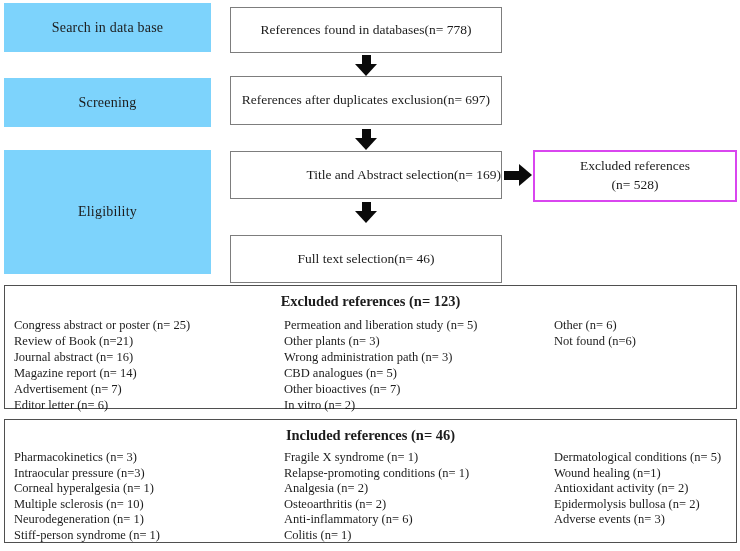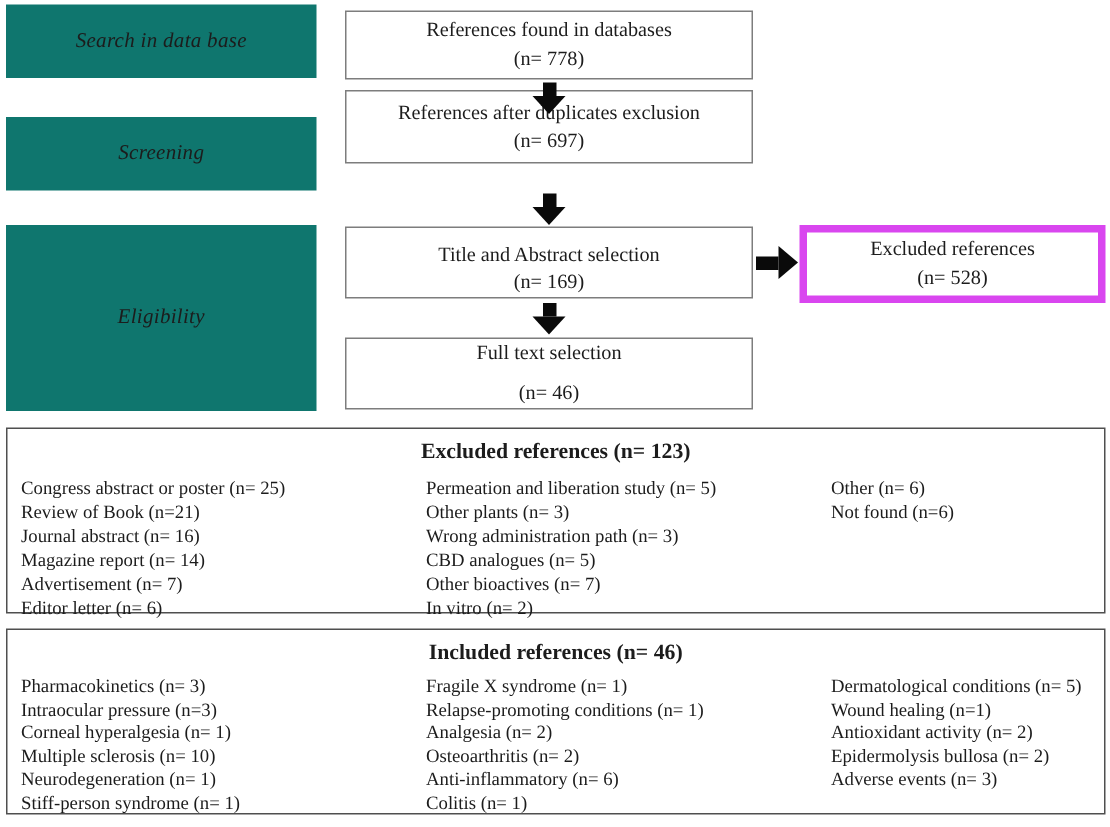--- a/index.html
+++ b/index.html
@@ -1,38 +1,38 @@
 <!DOCTYPE html>
 <html><head>
 <meta charset="utf-8">
 <style>
   * { margin:0; padding:0; box-sizing:border-box; }
   html,body { background:#ffffff; }
   body { font-family:"Liberation Serif","DejaVu Serif",serif; color:#1c1c1c; }
   .canvas { position:relative; width:740px; height:551px; background:#ffffff; overflow:hidden; }
 
   
-  .stage { position:absolute; left:4px; width:207px; background:#0f766e;
+  .stage { position:absolute; left:4px; width:207px; background:#7dd3fc;
            display:flex; align-items:center; justify-content:center;
-           font-size:14px; letter-spacing:.2px;font-style:italic; }
+           font-size:14px; letter-spacing:.2px; }
   .stage.s0 { top:3px;   height:49px; }
   .stage.s1 { top:78px;  height:49px; }
   .stage.s2 { top:150px; height:124px;text-align:right; }
 
   
   .flowbox { position:absolute; left:230px; width:272px; background:#ffffff;
-             border:1px solid #7d7d7d; display:flex; flex-direction:column;
+             border:1px solid #7d7d7d; display:flex; 
              align-items:center; justify-content:center; text-align:center;
              font-size:13.5px; line-height:1.38; }
   .flowbox.f0 { top:7px;   height:46px; }
-  .flowbox.f1 { top:60px;  height:49px; }
+  .flowbox.f1 { top:76px;  height:49px; }
   .flowbox.f2 { top:151px; height:48px;justify-content:flex-end; }
-  .flowbox.f3 { top:225px; height:48px;justify-content:space-between; }
+  .flowbox.f3 { top:235px; height:48px; }
   .sidebox { position:absolute; left:533px; top:150px; width:204px; height:52px;
-             background:#ffffff; border:5px solid #d946ef;
+             background:#ffffff; border:2px solid #d946ef;
              display:flex; flex-direction:column; align-items:center; justify-content:center;
              text-align:center; font-size:13.5px; line-height:1.38; }
 
   
   .arrow-down { position:absolute; left:355px; width:22px; }
   .arrow-down .shaft { width:9px; height:9px; background:#0a0a0a; margin:0 auto; }
   .arrow-down .head  { width:0; height:0; border-left:11px solid transparent;
                        border-right:11px solid transparent; border-top:12px solid #0a0a0a; }
   .arrow-down.a0 { top:55px; }
   .arrow-down.a1 { top:129px; }

